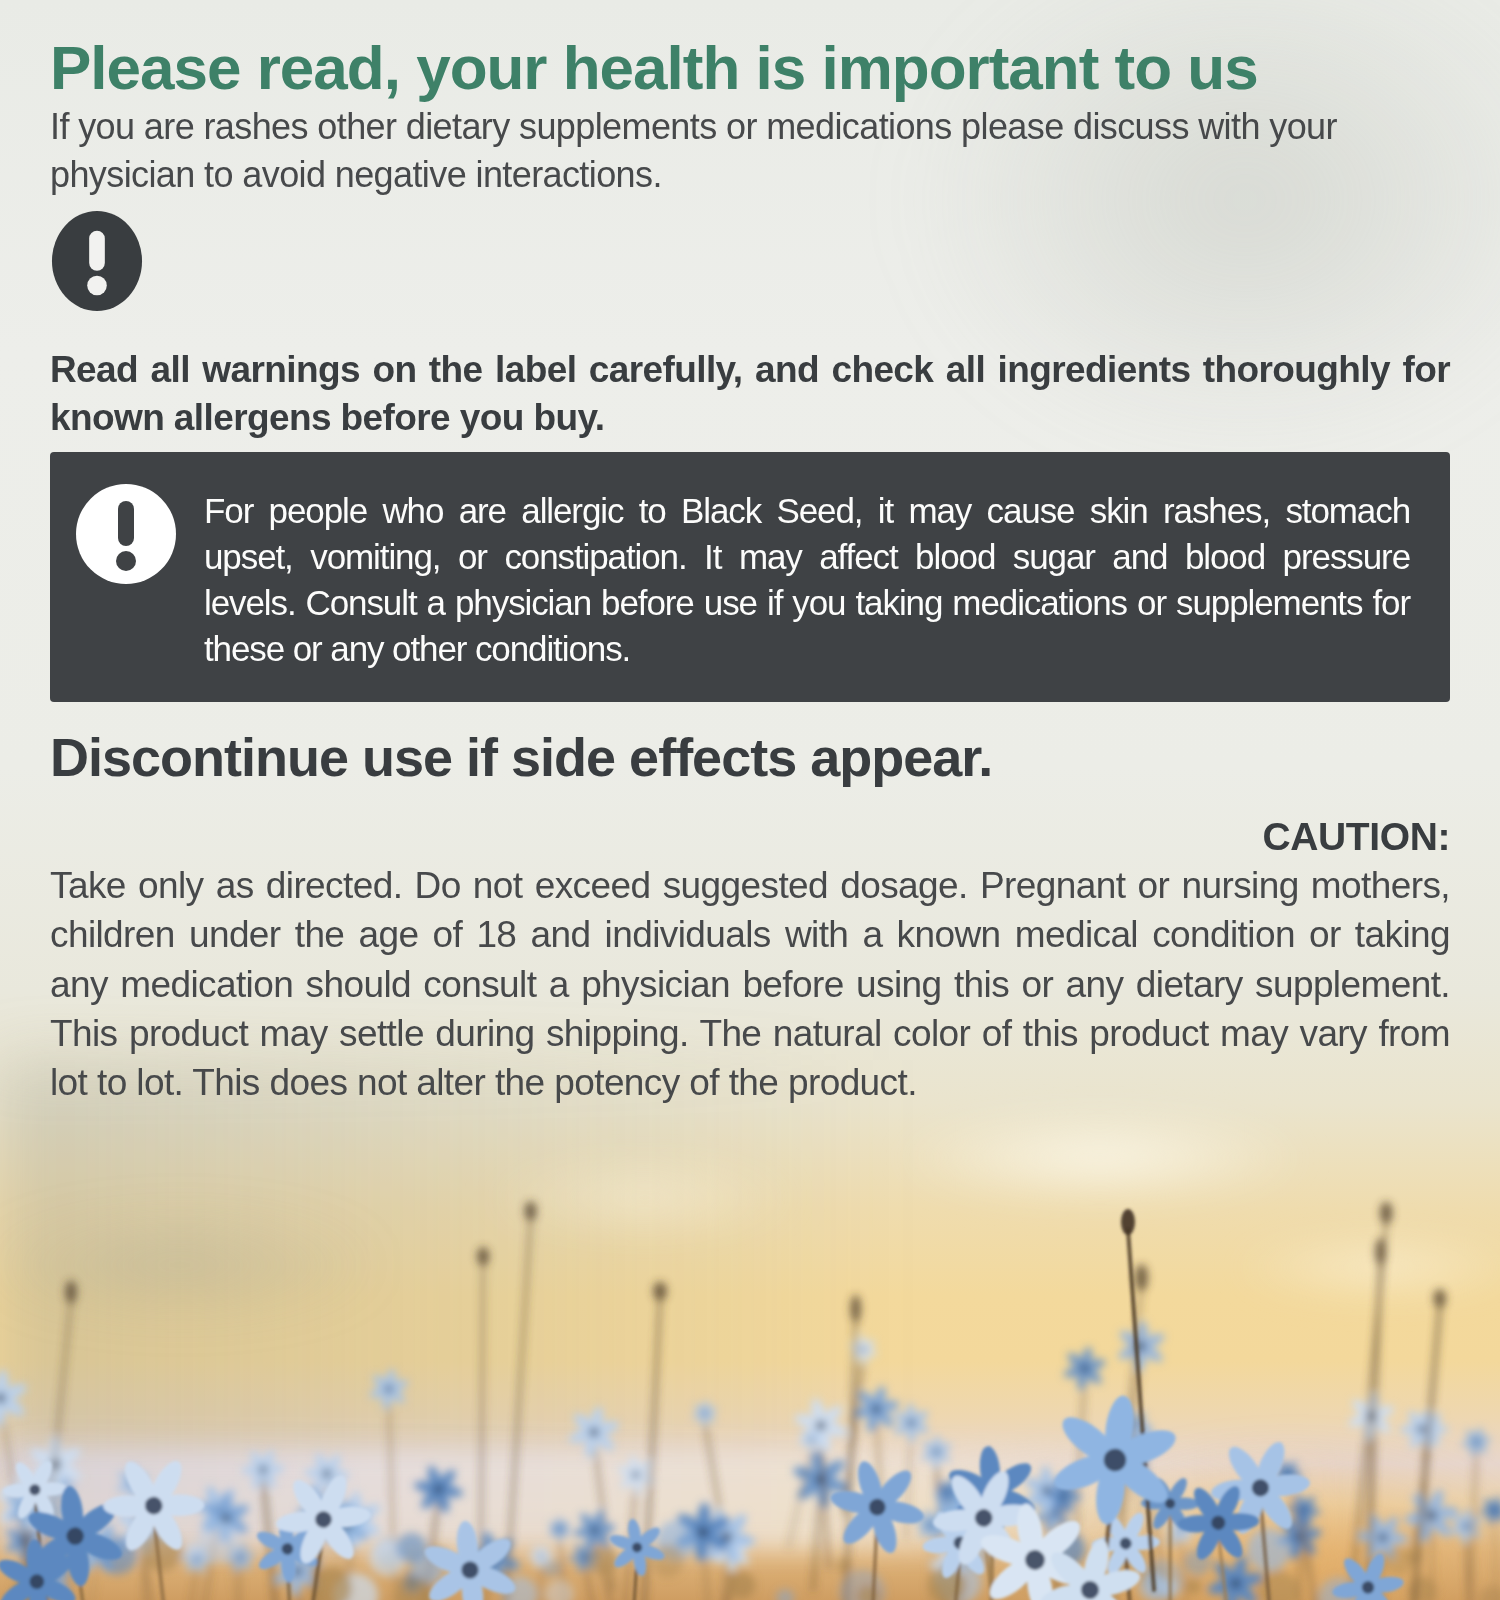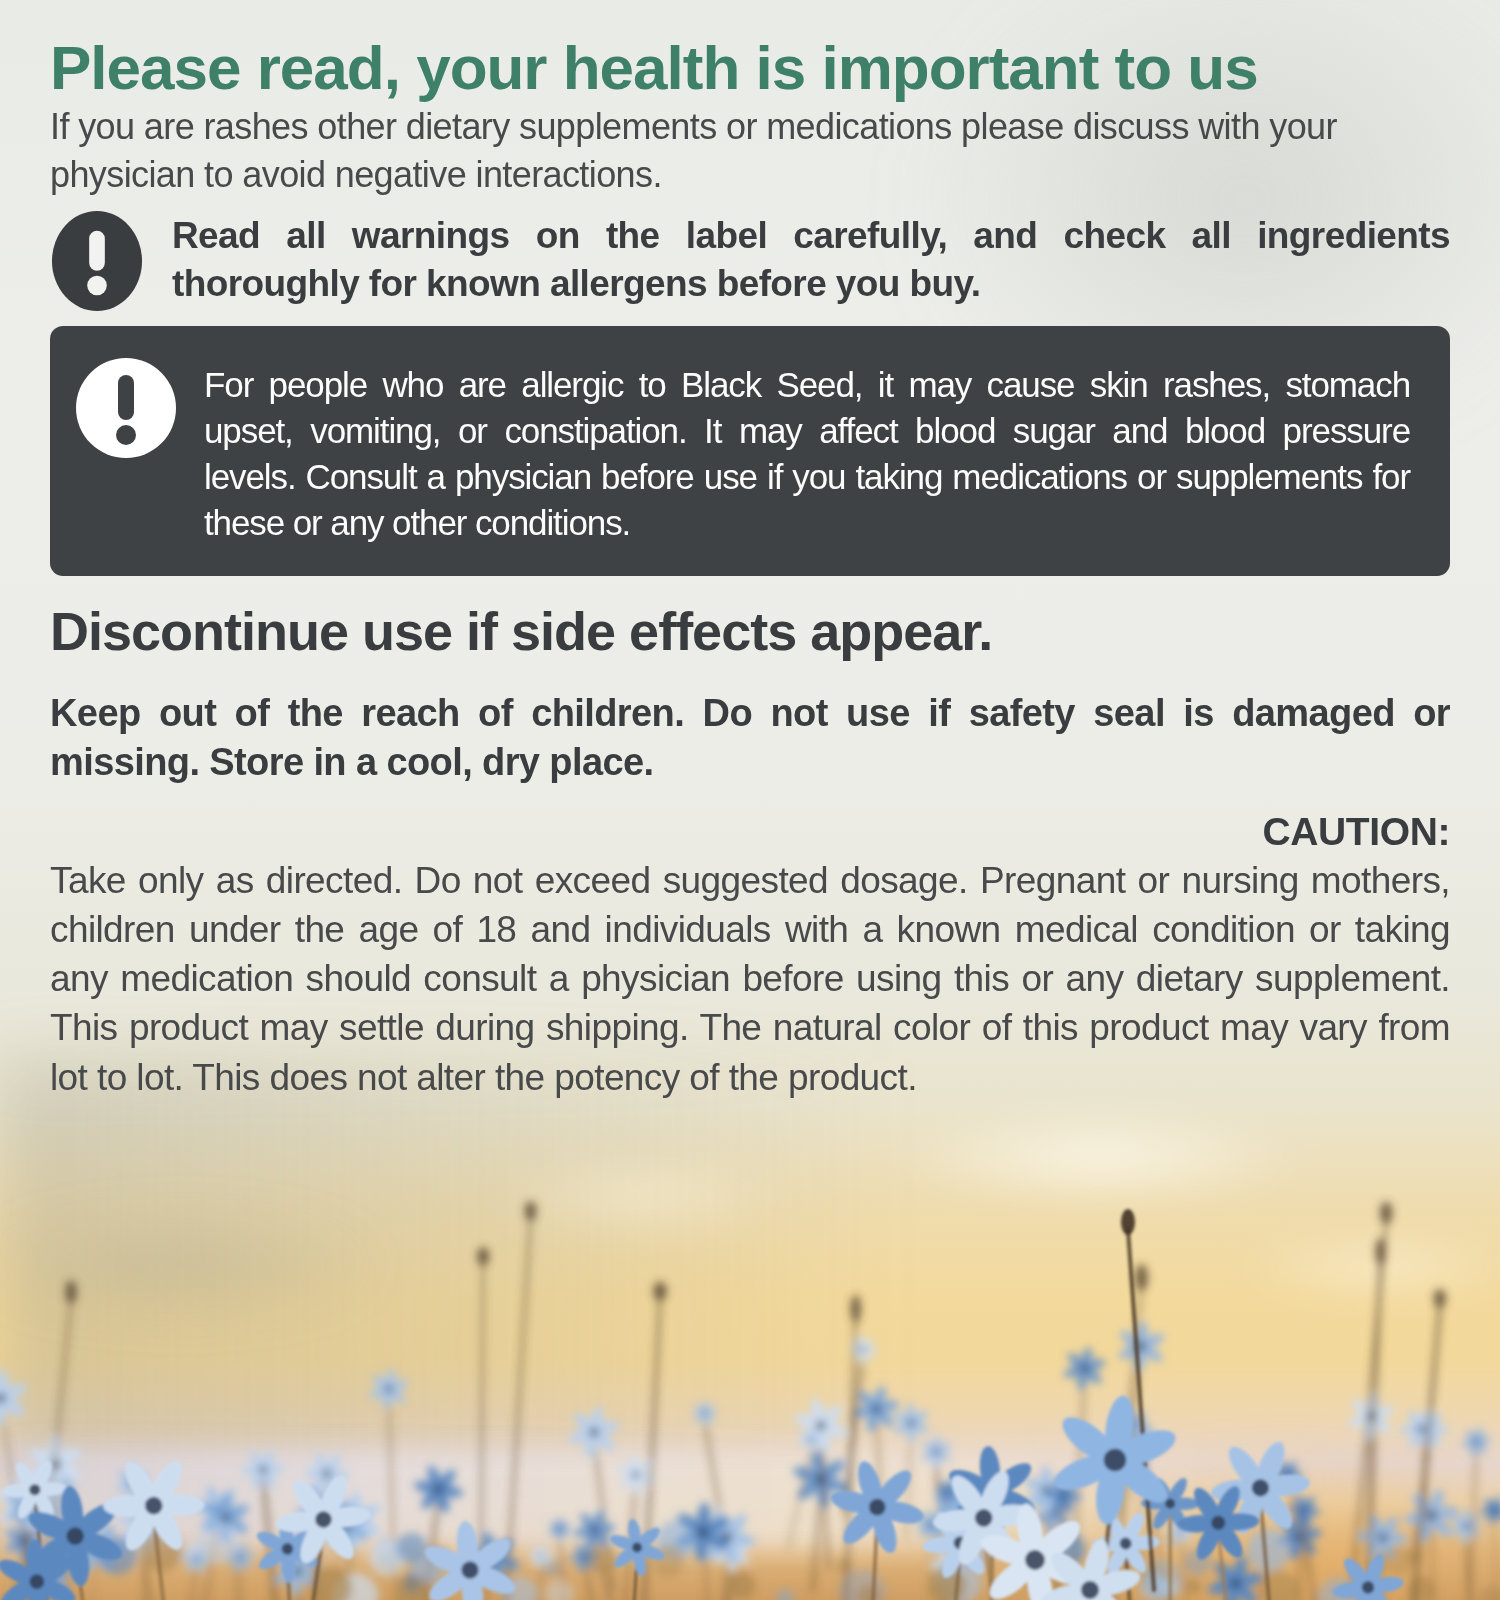--- a/index.html
+++ b/index.html
@@ -41,24 +41,24 @@
   .horizon{left:0;top:1450px;width:100%;height:100px;
     background:linear-gradient(90deg,#d9d3da 0%,#e6dfe0 25%,#efe3d2 55%,rgba(243,216,160,0) 90%);
     opacity:.85;filter:blur(12px);}
   .glow-br{right:-110px;top:1420px;width:640px;height:280px;
     background:radial-gradient(closest-side,rgba(236,176,96,.55),transparent 75%);filter:blur(26px);}
   .flower-field{left:0;bottom:0;width:1500px;height:470px;}
   
   .content{position:absolute;left:0;top:0;width:1500px;padding:34px 50px 0;box-sizing:border-box;z-index:5;}
   .h1{font-size:62px;font-weight:700;color:#3E8168;letter-spacing:-1px;line-height:1.1;margin:0 0 1px;}
   .para{font-size:36px;color:#47494B;letter-spacing:-0.6px;line-height:1.32;margin:0 0 12px;}
-  .warn-row{display:flex;align-items:flex-start;gap:28px;margin:8px 0 10px;}
+  .warn-row{display:flex;align-items:flex-start;gap:28px;margin:8px 0 10px;flex-direction:column;}
   .warn-row .txt{font-size:37px;font-weight:700;color:#393D40;letter-spacing:-0.6px;line-height:1.3;text-align:justify;padding-top:2px;}
   .note{font-size:36px;color:#47494B;letter-spacing:-0.6px;line-height:1.32;margin:6px 0 22px;}
-  .alert-box{display:flex;align-items:flex-start;gap:26px;background:#3F4245;border-radius:13px;
+  .alert-box{display:flex;align-items:flex-start;gap:26px;background:#3F4245;border-radius:4px;
     padding:30px 40px 30px 24px;margin:0 0 26px;}
   .alert-box .txt{font-size:35px;color:#FCFCFB;letter-spacing:-1.1px;line-height:1.31;text-align:justify;padding-top:6px;}
   .icon-wrap{flex:0 0 auto;}
   .h2{font-size:54px;font-weight:700;color:#393D40;letter-spacing:-1px;line-height:1.1;margin:24px 0 28px;}
   .keep{font-size:38px;font-weight:700;color:#393D40;letter-spacing:-0.6px;line-height:1.3;margin:0 0 22px;text-align:justify;}
   .caution-label{font-size:39px;font-weight:700;color:#393D40;letter-spacing:-0.4px;margin:0 0 2px;text-align:right;}
   .caution{font-size:37px;color:#47494B;letter-spacing:-0.6px;line-height:1.33;text-align:justify;margin:0;}
 </style>
 </head>
 <body>
@@ -367,19 +367,18 @@
           <circle cx="52" cy="52" r="50" fill="#ffffff"></circle>
           <rect x="44" y="19" width="16" height="45" rx="8" fill="#3F4245"></rect>
           <circle cx="52" cy="79" r="10" fill="#3F4245"></circle>
         </svg>
       </span>
       <div class="txt">For people who are allergic to Black Seed, it may cause skin rashes, stomach upset, vomiting, or constipation. It may affect blood sugar and blood pressure levels. Consult a physician before use if you taking medications or supplements for these or any other conditions.</div>
     </div>
 
     <h2 class="h2">Discontinue use if side effects appear.</h2>
 
-    <p class="keep">Keep out of the reach of children. Do not use if safety seal is damaged or missing. Store in a cool, dry place.</p>
 
     <h3 class="caution-label">CAUTION:</h3>
     <p class="caution">Take only as directed. Do not exceed suggested dosage. Pregnant or nursing mothers, children under the age of 18 and individuals with a known medical condition or taking any medication should consult a physician before using this or any dietary supplement. This product may settle during shipping. The natural color of this product may vary from lot to lot. This does not alter the potency of the product.</p>
 
   </div>
 </div>
 
 </body></html>

